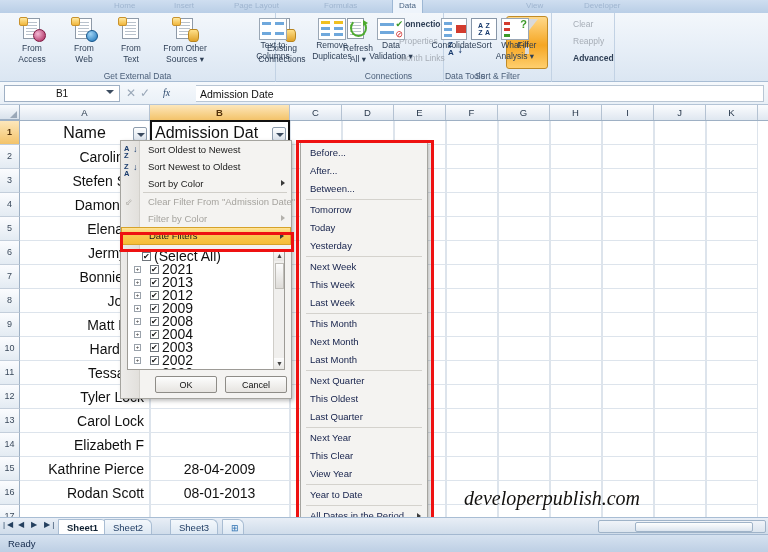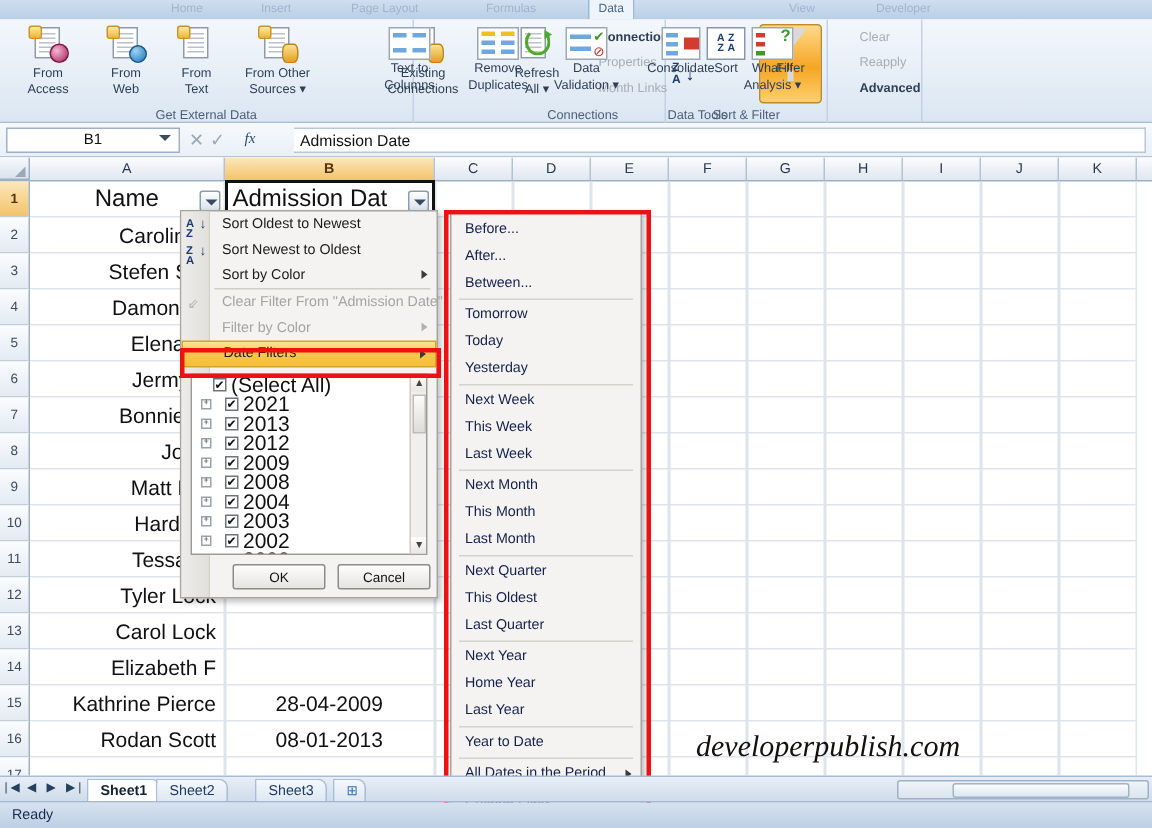--- a/index.html
+++ b/index.html
@@ -942,31 +942,31 @@
         <div class="si"><span>Between...</span></div>
         <div class="ssep"></div>
         <div class="si"><span>Tomorrow</span></div>
         <div class="si"><span>Today</span></div>
         <div class="si"><span>Yesterday</span></div>
         <div class="ssep"></div>
         <div class="si"><span>Next Week</span></div>
         <div class="si"><span>This Week</span></div>
         <div class="si"><span>Last Week</span></div>
         <div class="ssep"></div>
+        <div class="si"><span>This Month</span></div>
         <div class="si"><span>Next Month</span></div>
-        <div class="si"><span>This Month</span></div>
         <div class="si"><span>Last Month</span></div>
         <div class="ssep"></div>
         <div class="si"><span>Next Quarter</span></div>
         <div class="si"><span>This Oldest</span></div>
         <div class="si"><span>Last Quarter</span></div>
         <div class="ssep"></div>
         <div class="si"><span>Next Year</span></div>
-        <div class="si"><span>Home Year</span></div>
-        <div class="si"><span>Last Year</span></div>
+        <div class="si"><span>This Clear</span></div>
+        <div class="si"><span>View Year</span></div>
         <div class="ssep"></div>
         <div class="si"><span>Year to Date</span></div>
         <div class="ssep"></div>
         <div class="si"><span>All Dates in the Period</span><span class="sub"></span></div>
         <div class="ssep"></div>
         <div class="si"><span>Custom Filter...</span></div>
       </div>
   </div>
 
   <div class="redbox" style="left:296px; top:140px; width:138px; height:405px;"></div>

